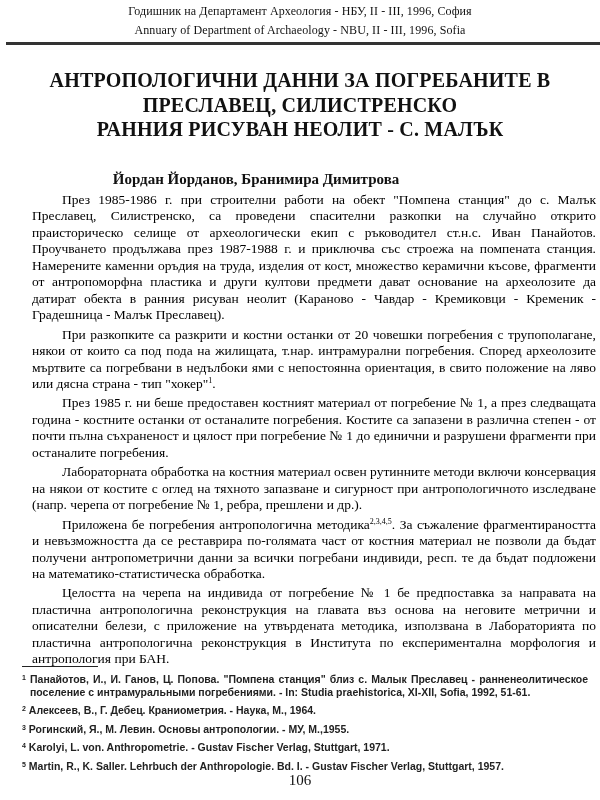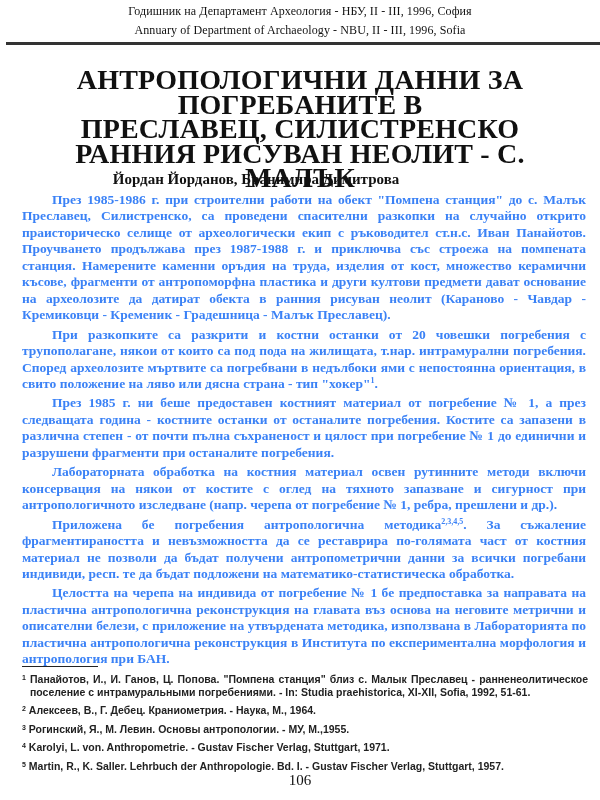--- a/index.html
+++ b/index.html
@@ -1,22 +1,22 @@
 <!DOCTYPE html>
 <html><head>
 <meta charset="utf-8">
 <style>
   html, body { margin: 0; padding: 0; background: #fff; }
   body { width: 600px; height: 800px; overflow: hidden; position: relative; color: #111; font-family: "Liberation Serif", serif; }
   .page { position: absolute; left: 0; top: 0; width: 600px; height: 800px; }
   .running-head { position: absolute; top: 2px; left: 0; width: 600px; text-align: center; font-size: 12px; line-height: 19px; font-weight: normal; letter-spacing: 0.1px; }
   .head-rule { position: absolute; top: 42px; left: 6px; width: 594px; height: 0; border-top: 3px solid #333; }
-  .title { position: absolute; top: 68px; left: 20px; width: 560px; text-align: center; font-weight: bold; font-size: 28px; line-height: 24.5px; letter-spacing: 0.2px; }
+  .title { position: absolute; top: 68px; left: 20px; width: 560px; text-align: center; font-weight: bold; font-size: 20px; line-height: 24.5px; letter-spacing: 0.2px; }
   .authors { position: absolute; top: 170px; left: 0; width: 512px; text-align: center; font-weight: bold; font-size: 15px; line-height: 18px; }
-  .body { position: absolute; top: 192px; left: 22px; width: 564px; font-size: 13.5px; line-height: 16.45px; text-align: justify; font-weight: bold; color: #3b82f6; }
+  .body { position: absolute; top: 192px; left: 32px; width: 564px; font-size: 13.5px; line-height: 16.45px; text-align: justify; font-weight: normal; color: #000000; }
   .body p { margin: 0 0 3px 0; text-indent: 30px; }
   sup { font-size: 8px; line-height: 0; vertical-align: 5px; }
   .fn-rule { position: absolute; top: 666px; left: 22px; width: 76px; border-top: 1px solid #222; }
   .footnotes { position: absolute; top: 673px; left: 22px; width: 566px; font-size: 10.5px; line-height: 12.5px; text-align: justify; font-weight: bold; color: #222; font-family: "Liberation Sans", sans-serif; }
   .fn { margin: 0 0 6px 0; padding-left: 8px; text-indent: -8px; }
   .fn sup { vertical-align: 3px; font-size: 7px; }
   .page-number { position: absolute; top: 772px; left: 0; width: 600px; text-align: center; font-size: 15px; }
 </style>
 </head>
 <body>

